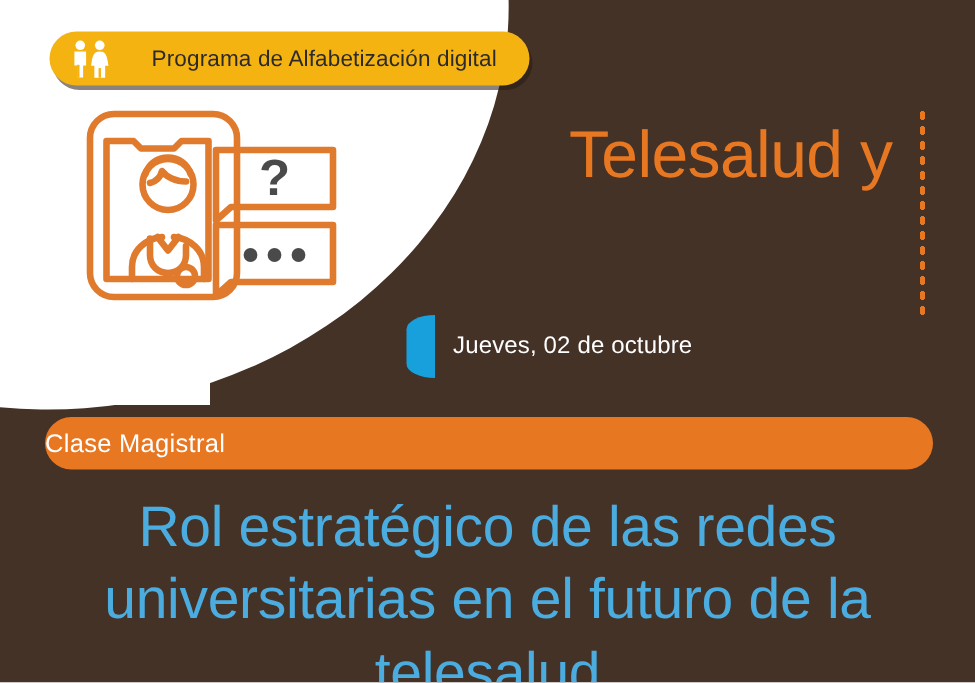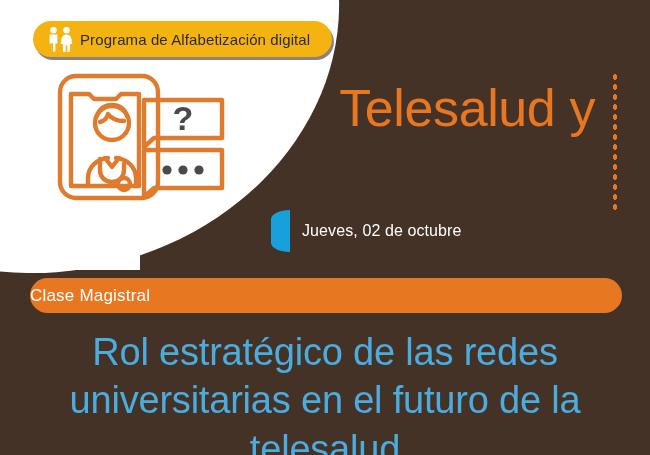--- a/index.html
+++ b/index.html
@@ -41,21 +41,21 @@
   .badge-program {
     position: absolute;
     left: 33px;
     top: 21px;
     height: 36px;
     padding: 0 22px 0 12px;
     border-radius: 18px;
     background: #F5B312;
     display: flex;
     align-items: center;
-    gap: 5px;
+    gap: 26px;
     box-shadow: 2px 3px 0 rgba(40,28,20,0.55);
   }
   .badge-program .label {
     font-size: 15px;
     color: #2b2b2b;
     font-weight: 400;
     letter-spacing: 0.1px;
     white-space: nowrap;
   }
   .people-icon { display: block; }
@@ -68,21 +68,21 @@
   }
 
   
   .headline {
     position: absolute;
     right: 55px;
     top: 78px;
     width: 420px;
     text-align: right;
     color: #E87722;
-    font-size: 52px;
+    font-size: 44px;
     line-height: 1.18;
     font-weight: 400;
     letter-spacing: -0.4px;
   }
   .headline .l1, .headline .l2 { display: block; white-space: nowrap; }
 
   
   .dotted-rule {
     position: absolute;
     left: 612px;

